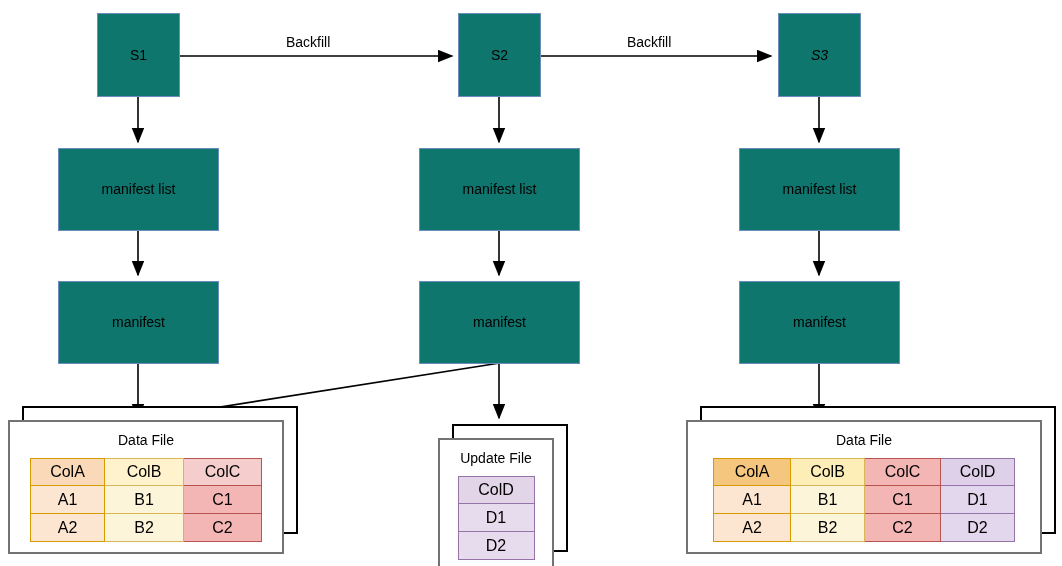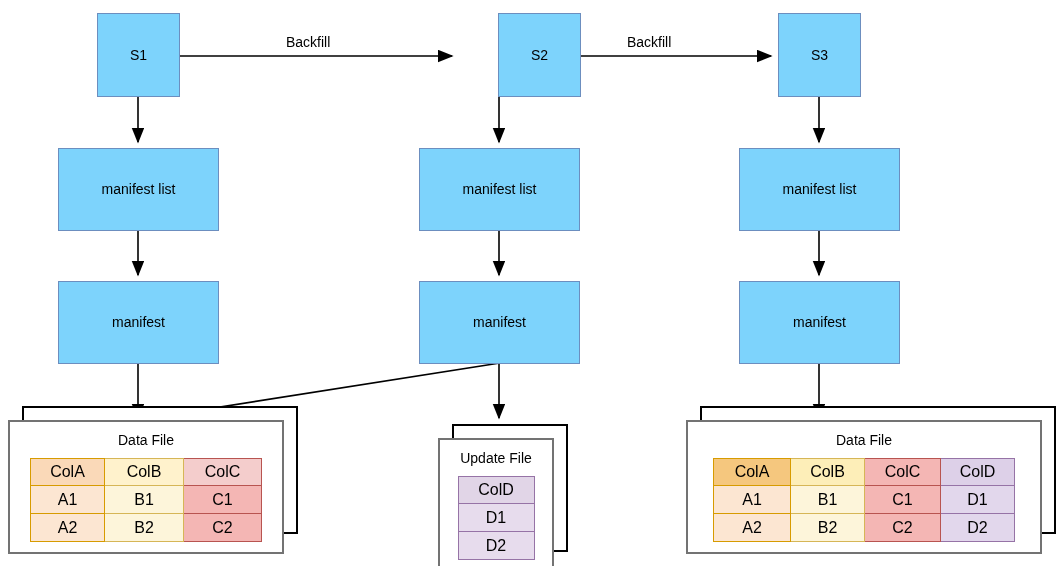--- a/index.html
+++ b/index.html
@@ -22,21 +22,21 @@
     position: absolute;
     left: 0;
     top: 0;
     width: 1062px;
     height: 566px;
     pointer-events: none;
   }
   .node {
     position: absolute;
     box-sizing: border-box;
-    background: #7dd3fc;
+    background: #0f766e;
     border: 1px solid #6c8ebf;
     display: flex;
     align-items: center;
     justify-content: center;
     font-size: 14px;
     line-height: 1.2;
     color: #000;
   }
   .edge-label {
     position: absolute;
@@ -124,24 +124,24 @@
     <line x1="819" y1="97" x2="819" y2="142" stroke="#000" stroke-width="1.6" marker-end="url(#arrow)"></line>
     <line x1="819" y1="230" x2="819" y2="275" stroke="#000" stroke-width="1.6" marker-end="url(#arrow)"></line>
     <line x1="819" y1="363" x2="819" y2="418" stroke="#000" stroke-width="1.6" marker-end="url(#arrow)"></line>
 
     <line x1="500" y1="363" x2="150" y2="418" stroke="#000" stroke-width="1.6" marker-end="url(#arrow)"></line>
   </svg>
 
   <div class="node" style="left:97px; top:13px; width:83px; height:84px;">
     <span>S1</span>
   </div>
-  <div class="node" style="left:458px; top:13px; width:83px; height:84px;margin-left:40px;">
+  <div class="node" style="left:458px; top:13px; width:83px; height:84px;">
     <span>S2</span>
   </div>
-  <div class="node" style="left:778px; top:13px; width:83px; height:84px;">
+  <div class="node" style="left:778px; top:13px; width:83px; height:84px;font-style:italic;">
     <span>S3</span>
   </div>
 
   <div class="edge-label" style="left:283px; top:34px;">Backfill</div>
   <div class="edge-label" style="left:624px; top:34px;">Backfill</div>
 
   <div class="node" style="left:58px; top:148px; width:161px; height:83px;">
     <span>manifest list</span>
   </div>
   <div class="node" style="left:419px; top:148px; width:161px; height:83px;">

